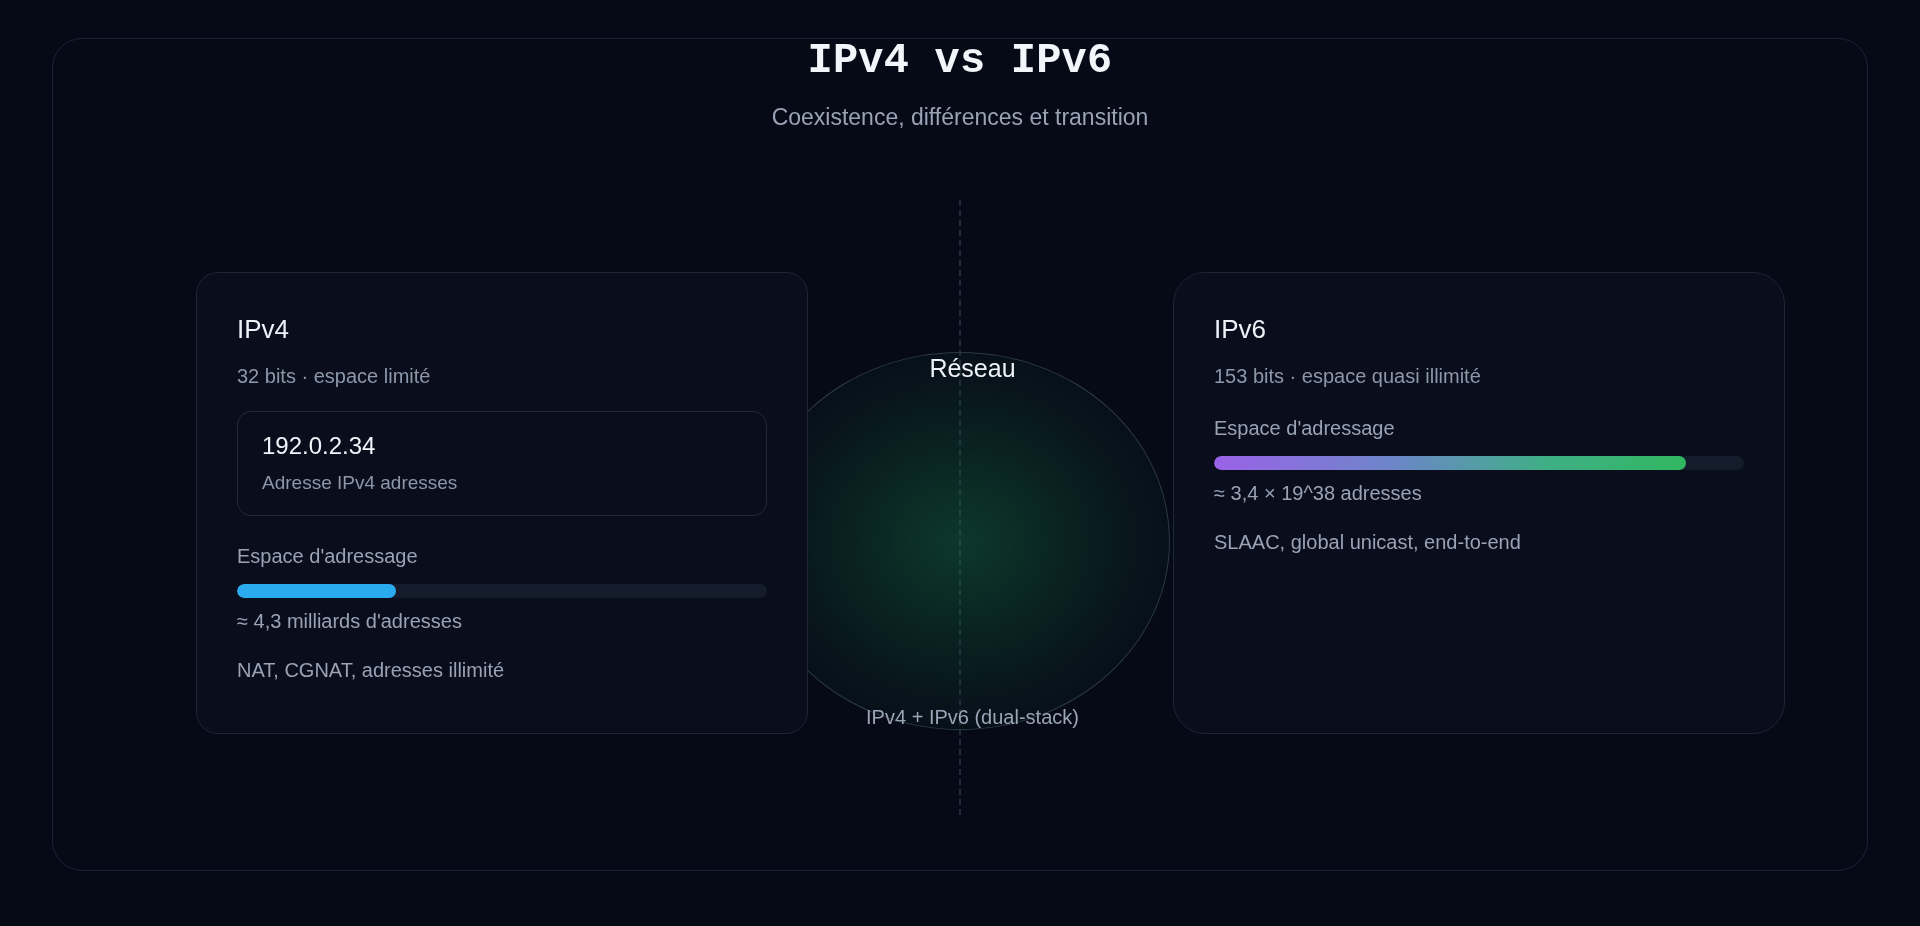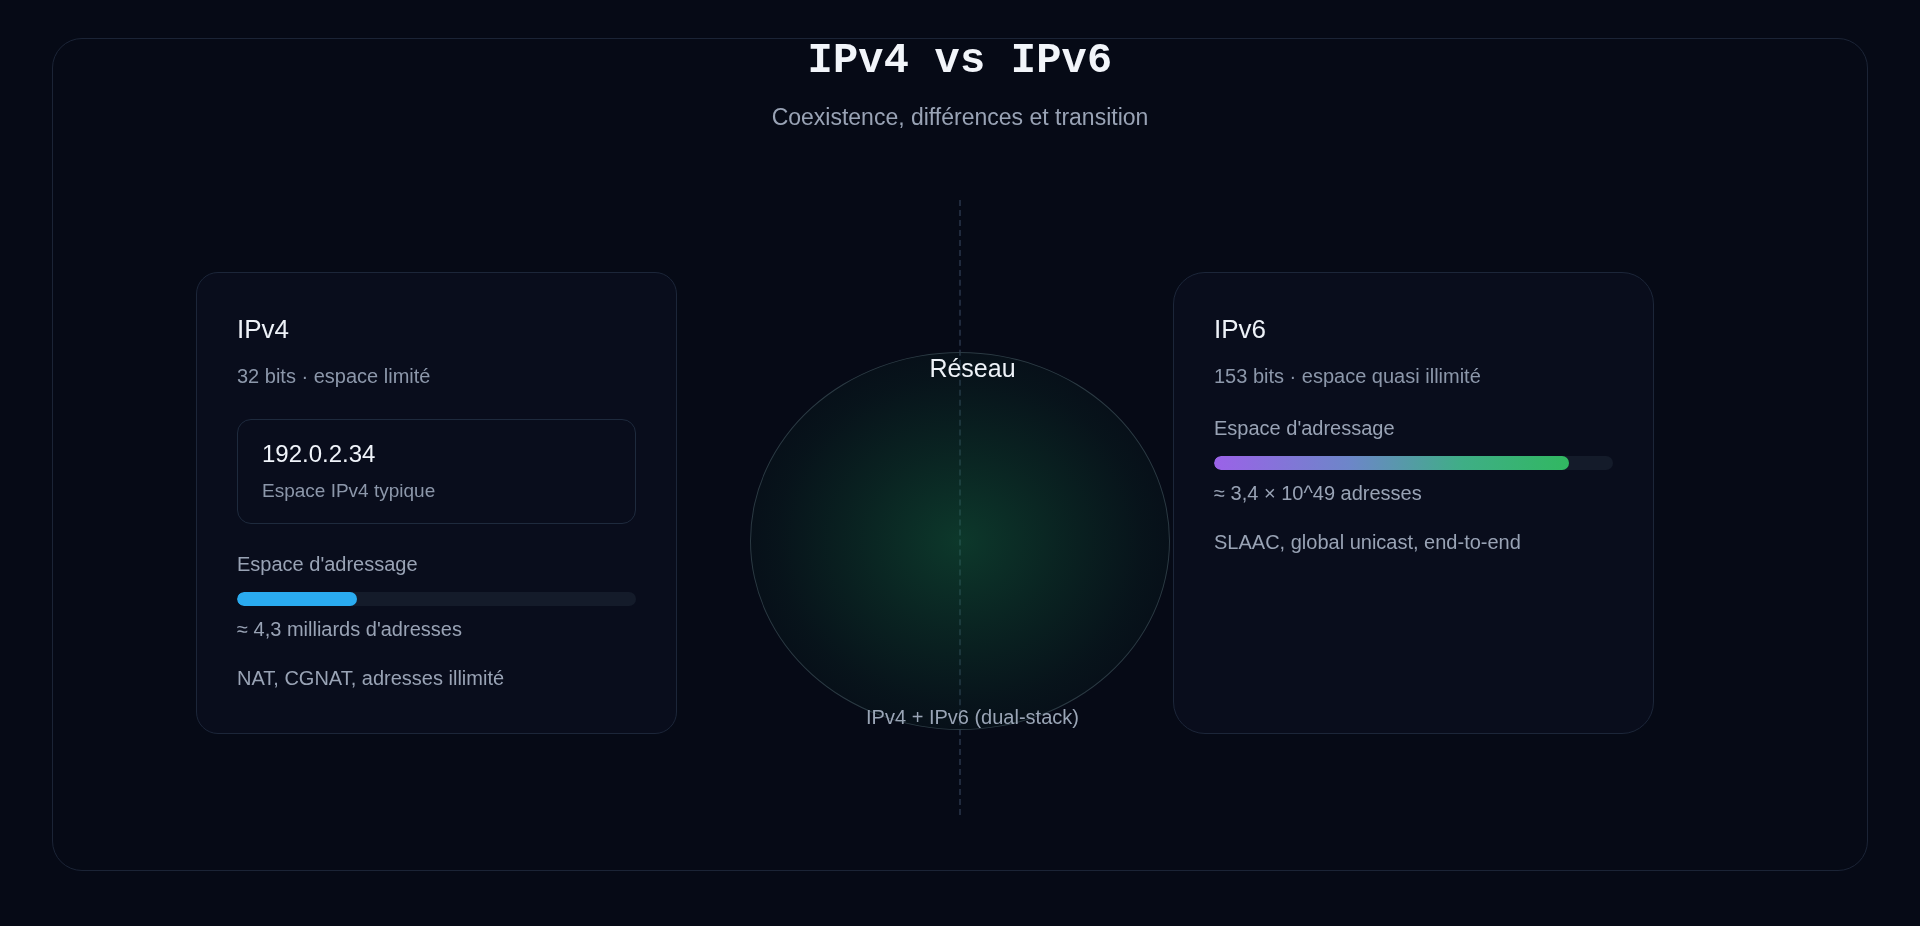--- a/index.html
+++ b/index.html
@@ -97,21 +97,21 @@
   .hub-sub {
     margin-top: 28px;
     font-size: 20px;
     color: #9aa5b6;
   }
 
   
   .card {
     position: absolute;
     top: 272px;
-    width: 481px;
+    width: 612px;
     height: 462px;
     border: 1px solid #1c2639;
     border-radius: 22px;
     background: #090d1c;
     padding: 42px 40px 0 40px;
     z-index: 4;
   }
   .card-left  { left: 196px; }
   .card-right { left: 1173px; border-radius: 32px; }
 
@@ -121,21 +121,21 @@
     line-height: 1.1;
   }
   .card-meta {
     margin-top: 21px;
     font-size: 20px;
     color: #8c97aa;
   }
 
   
   .addr {
-    margin-top: 31px;
+    margin-top: 23px;
     border: 1px solid #1e2a3d;
     border-radius: 14px;
     padding: 20px 24px 21px 24px;
   }
   .addr-value {
     font-size: 24px;
     color: #f0f4fa;
     line-height: 1.15;
   }
   .addr-label {
@@ -191,32 +191,32 @@
 <div class="hub">
   <div class="hub-title">Réseau</div>
   <div class="hub-sub">IPv4 + IPv6 (dual-stack)</div>
 </div>
 
 <div class="card card-left">
   <div class="card-name">IPv4</div>
   <div class="card-meta">32 bits · espace limité</div>
   <div class="addr">
     <div class="addr-value">192.0.2.34</div>
-    <div class="addr-label">Espace IPv4 typique</div>
+    <div class="addr-label">Adresse IPv4 adresses</div>
   </div>
   <div class="bar-label">Espace d'adressage</div>
   <div class="bar-track">
     <div class="bar-fill v4" style="width: 30%;"></div>
   </div>
   <div class="bar-note">≈ 4,3 milliards d'adresses</div>
   <div class="card-footnote">NAT, CGNAT, adresses illimité</div>
 </div>
 
 <div class="card card-right">
   <div class="card-name">IPv6</div>
   <div class="card-meta">153 bits · espace quasi illimité</div>
   <div class="bar-label">Espace d'adressage</div>
   <div class="bar-track">
     <div class="bar-fill v6" style="width: 89%;"></div>
   </div>
-  <div class="bar-note">≈ 3,4 × 10^49 adresses</div>
+  <div class="bar-note">≈ 3,4 × 19^38 adresses</div>
   <div class="card-footnote">SLAAC, global unicast, end-to-end</div>
 </div>
 
 </body></html>

